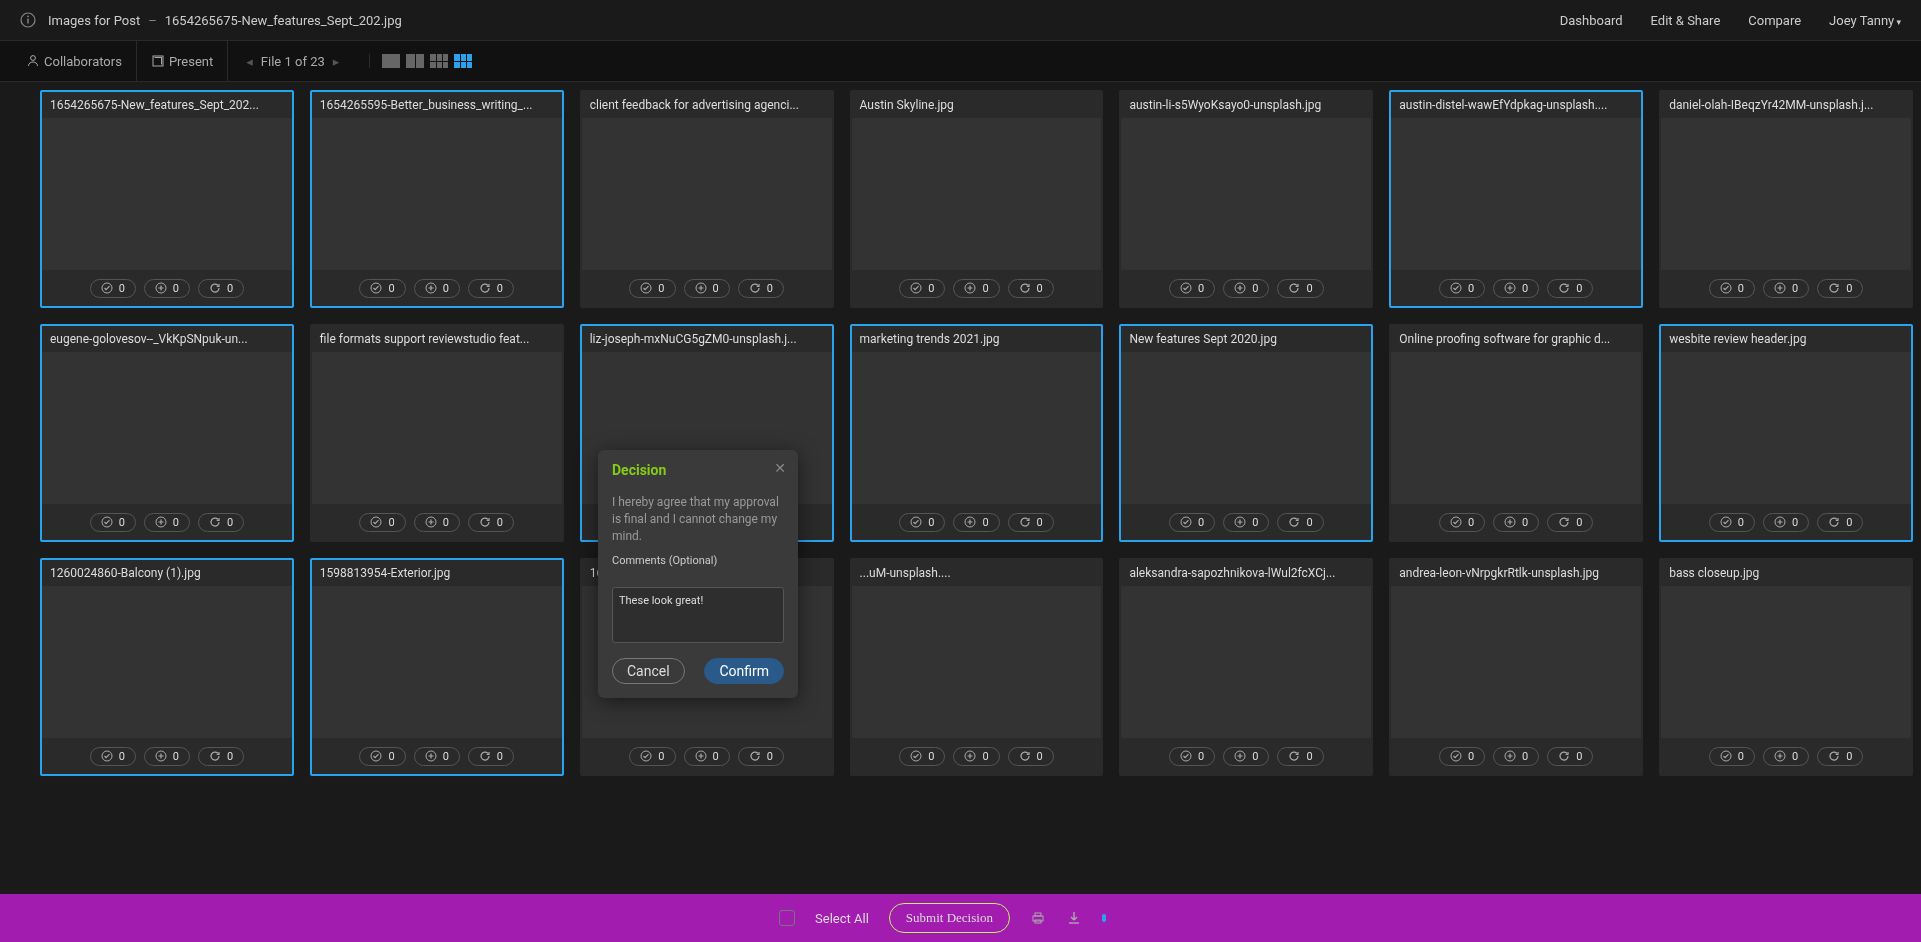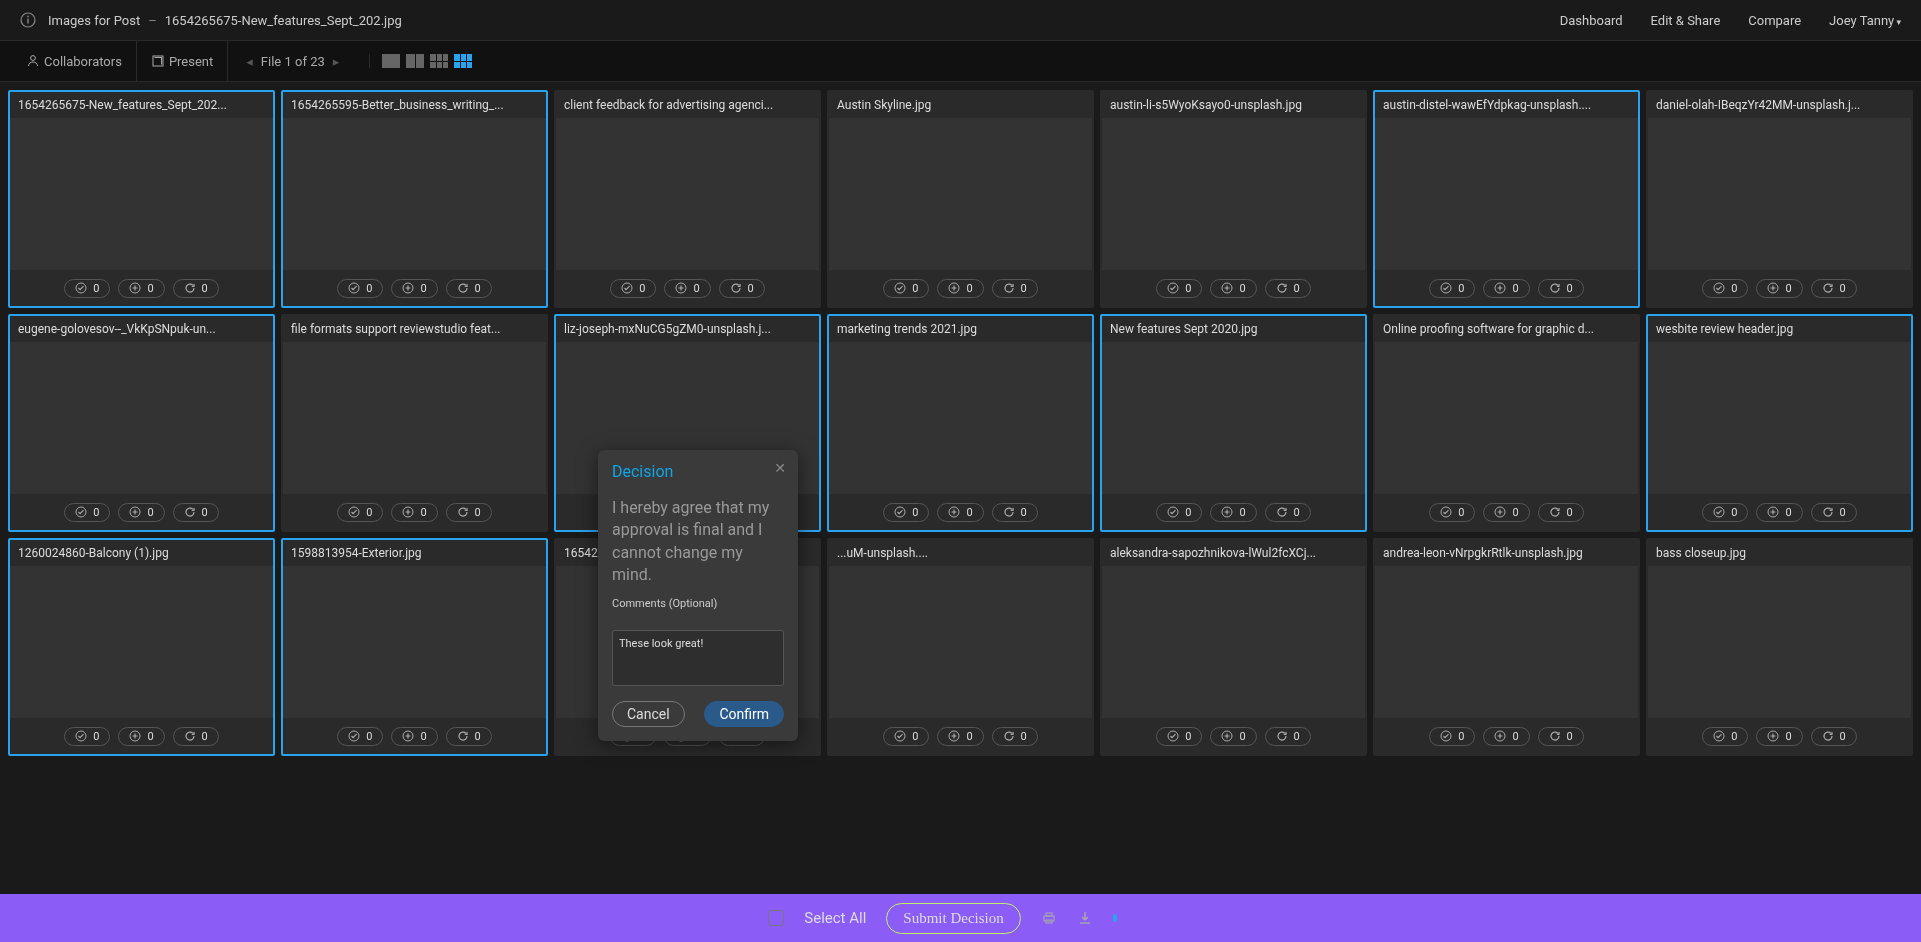--- a/index.html
+++ b/index.html
@@ -18,21 +18,21 @@
 .toolbar .view-toggles { display: flex; gap: 6px; margin-left: 12px; padding-left: 12px; border-left: 1px solid #2a2a2a; }
 .toolbar .vt { width: 18px; height: 14px; display: grid; gap: 1px; cursor: pointer; }
 .toolbar .vt.single { background: #666; }
 .toolbar .vt.two { grid-template-columns: 1fr 1fr; }
 .toolbar .vt.two > i { background: #666; }
 .toolbar .vt.four { grid-template-columns: repeat(3,1fr); grid-template-rows: repeat(2,1fr); }
 .toolbar .vt.four > i { background: #666; }
 .toolbar .vt.active > i, .toolbar .vt.active.single { background: #2aa3ef; }
 
 .grid-wrap { padding: 8px; height: calc(100% - 40px - 42px - 48px); overflow: hidden; }
-.grid { display: grid; grid-template-columns: repeat(7, 1fr); grid-auto-rows: 218px; gap: 6px; }
+.grid { display: grid; grid-template-columns: repeat(7, 1fr); grid-auto-rows: 218px; gap: 16px; margin-left: 32px; }
 .card { background: #2a2a2a; border: 2px solid #2a2a2a; border-radius: 2px; display: flex; flex-direction: column; overflow: hidden; }
 .card.sel { border-color: #2aa3ef; }
 .card .fname { font-size: 12px; color: #ddd; padding: 6px 8px; white-space: nowrap; overflow: hidden; text-overflow: ellipsis; height: 26px; line-height: 14px; }
 .card .thumb { flex: 1; background: #333; }
 .card .bar { height: 36px; display: flex; align-items: center; justify-content: center; gap: 8px; }
 .pill { display: flex; align-items: center; gap: 6px; border: 1px solid #555; border-radius: 14px; padding: 2px 10px; font-size: 11px; color: #ddd; }
 .pill .ico { width: 12px; height: 12px; }
 
 
 .t0 { background: linear-gradient(135deg,#0b5d2e 0 30%,#9fc9a0 30% 60%,#0b5d2e 60%); }
@@ -51,36 +51,36 @@
 .t13 { background: linear-gradient(135deg,#6ac22a 0 60%,#2a7a1a 60%); }
 .t14 { background: linear-gradient(180deg,#3a2a1a 0 30%,#d8b87a 30% 60%,#6a4a2a 60%); }
 .t15 { background: linear-gradient(180deg,#bfe0f0 0 50%,#a8c0d8 50%); }
 .t16 { background: linear-gradient(90deg,#1a3ad8 0 30%,#ffffff 30% 70%,#1a3ad8 70%); }
 .t17 { background: radial-gradient(circle at 30% 30%,#ffffff 0 5%,#2aa3ef 5% 100%); }
 .t18 { background: linear-gradient(180deg,#e8c8d0 0 50%,#c8a0b0 50%); }
 .t19 { background: radial-gradient(circle at 40% 40%,#d86b2a 0 20%,#6a3a1a 20% 40%,#e6c22a 40% 60%,#3a2a1a 60%); }
 .t20 { background: linear-gradient(90deg,#0a0a0a 0 25%,#b86a2a 25% 75%,#0a0a0a 75%); }
 
 
-.footer { position: absolute; bottom: 0; left: 0; right: 0; height: 48px; background: #8b5cf6; display: flex; align-items: center; justify-content: center; gap: 20px; font-size: 15px; color: #ddd; }
+.footer { position: absolute; bottom: 0; left: 0; right: 0; height: 48px; background: #a21caf; display: flex; align-items: center; justify-content: center; gap: 20px; font-size: 13px; color: #ddd; }
 .footer .chk { width: 16px; height: 16px; border: 1px solid #777; border-radius: 3px; }
 .footer .submit-btn { border: 1px solid #bef264; border-radius: 16px; padding: 6px 16px; cursor: pointer; font-family: Liberation Serif, serif; }
 .footer .icon-btn { color: #888; cursor: pointer; font-size: 15px; }
 .footer .progress { width: 40px; height: 8px; }
 .footer .progress .pb { width: 10%; height: 100%; background: #2aa3ef; border-radius: 2px; }
 
 
 .modal { position: absolute; left: 598px; top: 450px; width: 200px; background: #3a3a3a; border-radius: 6px; padding: 12px 14px 14px; box-shadow: 0 4px 20px rgba(0,0,0,.5); font-size: 12px; color: #ddd; z-index: 50; }
 .modal .close { position: absolute; top: 10px; right: 12px; color: #888; cursor: pointer; font-size: 14px; }
-.modal h4 { font-size: 16px; font-weight: 400; margin-bottom: 12px; color: #0ea5e9; }
+.modal h4 { font-size: 14px; font-weight: 700; margin-bottom: 12px; color: #84cc16; }
 .modal .opt { display: flex; align-items: center; gap: 8px; margin-bottom: 10px; cursor: pointer; }
 .modal .opt .radio { width: 12px; height: 12px; border-radius: 50%; border: 1.5px solid #888; position: relative; }
 .modal .opt.sel .radio { border-color: #2aa3ef; }
 .modal .opt.sel .radio::after { content:""; position:absolute; inset:2px; border-radius:50%; background:#2aa3ef; }
-.modal .disclaimer { font-size: 16px; color: #999; line-height: 1.4; margin: 16px 0 10px; }
+.modal .disclaimer { font-size: 12px; color: #999; line-height: 1.4; margin: 16px 0 10px; }
 .modal .label { font-size: 11px; margin-bottom: 20px; color: #ccc; }
 .modal textarea { width: 100%; height: 56px; background: #2e2e2e; border: 1px solid #555; border-radius: 3px; color: #ddd; font-size: 11px; padding: 6px; resize: none; font-family: inherit; }
 .modal .actions { display: flex; justify-content: space-between; margin-top: 12px; }
 .modal .btn { border: 1px solid #777; border-radius: 14px; padding: 4px 14px; font-size: 14px; cursor: pointer; color: #ddd; }
 .modal .btn.primary { background: #2a5a8a; border-color: #2a5a8a; color: #fff; }
 
 svg { display: block; }
 </style>
 </head>
 <body>

